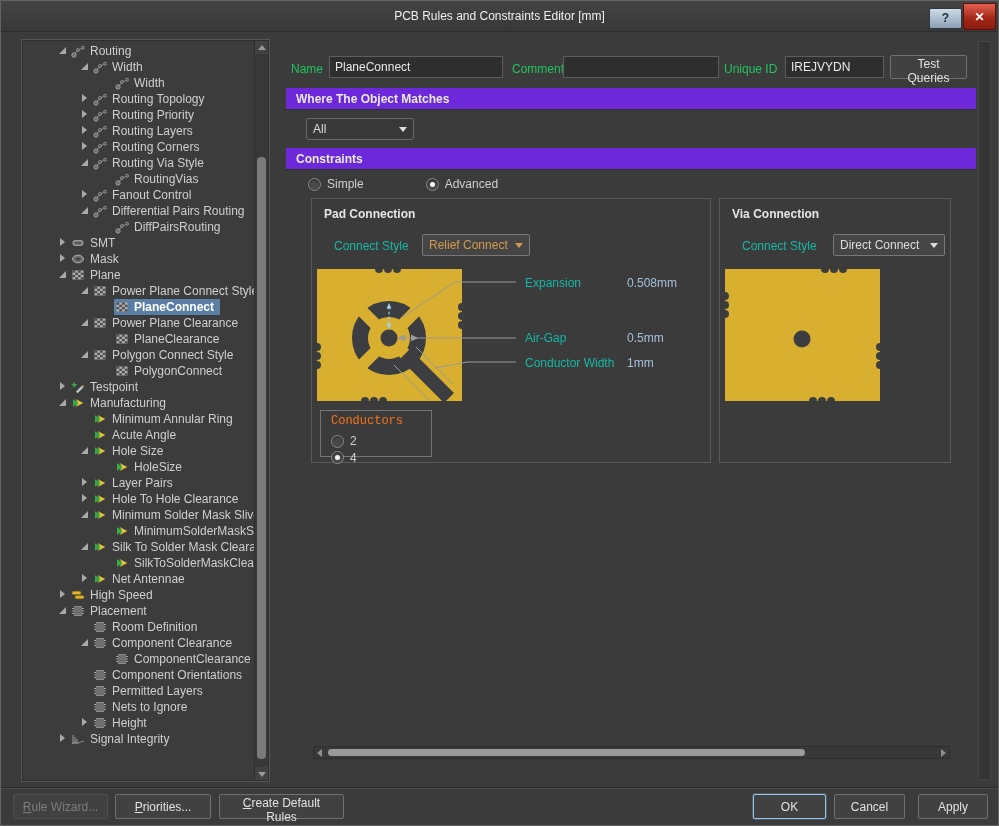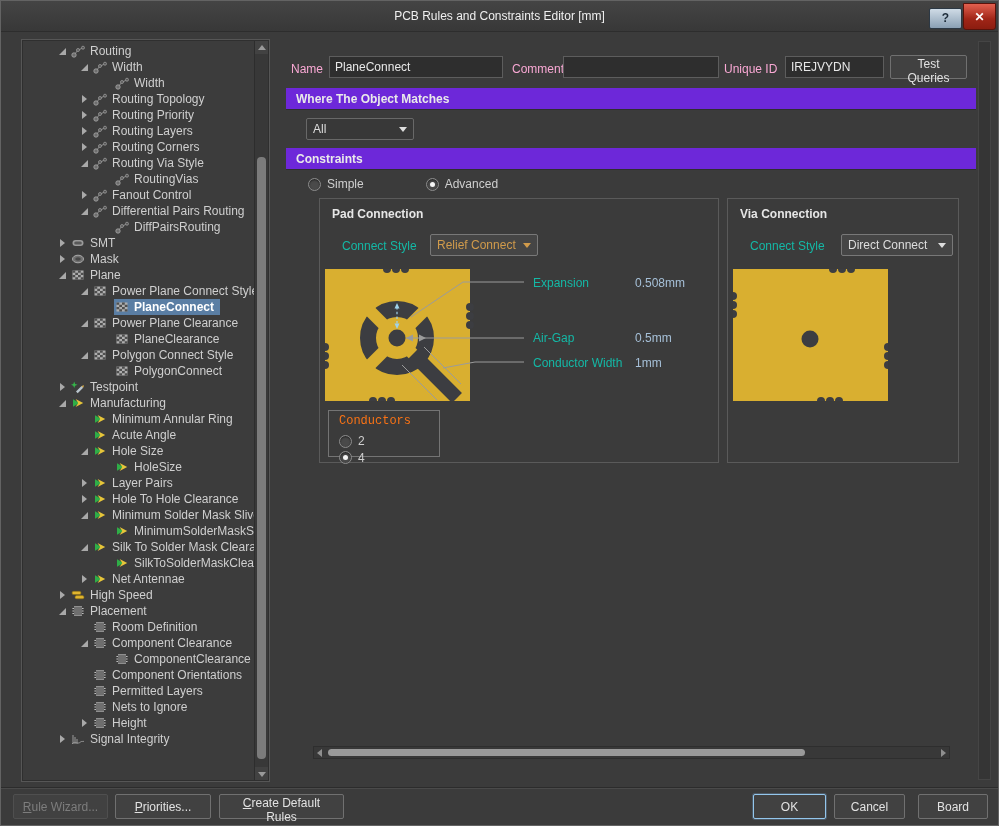--- a/index.html
+++ b/index.html
@@ -14,21 +14,21 @@
     background:linear-gradient(#cfdbe6,#8aa0b4);border:1px solid #2c3844;border-radius:2px;
     color:#1d2c3a;font-weight:bold;text-align:center;line-height:18px;cursor:default;}
   .closebtn{position:absolute;left:962px;top:2px;width:31px;height:25px;
     background:linear-gradient(#e2604f,#a02517 60%,#8c1d10);border:1px solid #5a120a;border-radius:0 0 3px 3px;
     color:#fff;font-weight:bold;text-align:center;line-height:26px;}
   .closebtn .pin{position:absolute;left:0;right:0;top:-6px;font-size:10px;color:#fff;line-height:10px;}
   
   .treepanel{position:absolute;left:20px;top:38px;width:249px;height:743px;
     background:#3c3c3c;border:1px solid #565656;box-shadow:inset 0 0 0 1px #2f2f2f;box-sizing:border-box;overflow:hidden;}
   .treelist{position:absolute;left:2px;top:3px;right:15px;bottom:2px;overflow:hidden;}
-  .trow{display:flex;align-items:center;height:16px;white-space:nowrap;cursor:default;}
+  .trow{display:flex;align-items:flex-start;height:16px;white-space:nowrap;cursor:default;}
   .trow.lvl1{padding-left:32px;} .trow.lvl2{padding-left:54px;} .trow.lvl3{padding-left:76px;}
   .tgl{width:14px;height:14px;position:relative;flex:0 0 14px;}
   .tgl.collapsed::before{content:"";position:absolute;left:4px;top:3px;
     border-left:5px solid #a9a9a9;border-top:4px solid transparent;border-bottom:4px solid transparent;}
   .tgl.expanded::before{content:"";position:absolute;left:3px;top:4px;
     border-bottom:7px solid #a9a9a9;border-left:7px solid transparent;}
   .twrap{display:inline-flex;align-items:center;height:16px;padding:0 6px 0 1px;}
   .ticon{width:16px;height:14px;flex:0 0 16px;margin-right:3px;}
   .ticon svg{width:14px;height:14px;display:block;}
   .tlabel{color:#cfcfcf;}
@@ -37,40 +37,40 @@
   
   .vsb{position:absolute;right:1px;top:1px;width:13px;bottom:1px;background:#383838;border-left:1px solid #2d2d2d;}
   .sbarrow{position:absolute;left:0;width:13px;height:13px;background:#424242;}
   .sbarrow.up::before{content:"";position:absolute;left:3px;top:4px;
     border-bottom:5px solid #9a9a9a;border-left:4px solid transparent;border-right:4px solid transparent;}
   .sbarrow.down{bottom:0;}
   .sbarrow.down::before{content:"";position:absolute;left:3px;top:5px;
     border-top:5px solid #9a9a9a;border-left:4px solid transparent;border-right:4px solid transparent;}
   .vthumb{position:absolute;left:2px;width:9px;background:#7b7b7b;border-radius:4px;}
   
-  .lbl{position:absolute;color:#f9a8d4;}
+  .lbl{position:absolute;color:#22c55e;}
   .tb{position:absolute;height:22px;background:#2e2e2e;border:1px solid #5d5d5d;box-sizing:border-box;
     color:#e8e8e8;font-family:inherit;font-size:12px;padding:0 5px;outline:none;}
   .btn{position:absolute;background:#414141;border:1px solid #707070;border-radius:2px;color:#e2e2e2;
     font-family:inherit;font-size:12px;cursor:default;}
   .btn.dis{color:#7d7d7d;border-color:#4f4f4f;}
   .btn.focus{border-color:#93c6ec;box-shadow:0 0 0 1px rgba(130,185,235,.25);}
   .secbar{position:absolute;left:285px;width:690px;height:22px;background:#6d28d9;
     border-bottom:1px solid #2f2f2f;color:#eaeaea;font-weight:bold;line-height:22px;padding-left:10px;box-sizing:border-box;}
   .dd{position:absolute;height:22px;background:#454545;border:1px solid #787878;border-radius:2px;
     box-sizing:border-box;display:flex;align-items:center;padding:0 6px;color:#dddddd;}
   .dd .dd-arrow{margin-left:auto;width:0;height:0;border-left:4px solid transparent;
     border-right:4px solid transparent;border-top:5px solid currentColor;}
   .dd.dark{background:#383838;border-color:#686868;}
   .dd.amber{color:var(--modified_text);}
   .ritem{display:inline-flex;align-items:center;margin-right:62px;}
   .rb{width:11px;height:11px;border-radius:50%;background:#4a4a4a;border:1px solid #8b8b8b;
     box-shadow:inset 0 1px 2px #222;margin-right:6px;position:relative;}
   .rb.on::after{content:"";position:absolute;left:3px;top:3px;width:5px;height:5px;border-radius:50%;background:#f5f5f5;}
-  .panel{position:absolute;border:1px solid #5a5a5a;box-sizing:border-box;margin-left:8px;}
+  .panel{position:absolute;border:1px solid #5a5a5a;box-sizing:border-box;}
   .ptitle{position:absolute;left:12px;top:8px;font-weight:bold;color:#e6e6e6;}
   .plabel{position:absolute;color:#14b8a6;}
   .val{position:absolute;color:var(--value_text);}
   .gbox{position:absolute;border:1px solid #747474;box-sizing:border-box;}
   .gbox .gtitle{position:absolute;left:10px;top:3px;color:#f97316;font-family:Liberation Mono, monospace;}
   
   .hsb{position:absolute;left:312px;top:745px;width:637px;height:13px;background:#383838;border:1px solid #2e2e2e;box-sizing:border-box;}
   .hsb .arr{position:absolute;top:0;width:12px;height:11px;}
   .hsb .arr.left::before{content:"";position:absolute;left:3px;top:2px;
     border-right:5px solid #8f8f8f;border-top:4px solid transparent;border-bottom:4px solid transparent;}
@@ -953,15 +953,15 @@
     <span class="hthumb"></span>
   </div>
   <div class="vtrack"></div>
 
   <div class="footer-sep"></div>
   <button class="btn dis" style="left:12px;top:793px;width:95px;height:25px;"><u>R</u>ule Wizard...</button>
   <button class="btn" style="left:114px;top:793px;width:96px;height:25px;"><u>P</u>riorities...</button>
   <button class="btn" style="left:218px;top:793px;width:125px;height:25px;"><u>C</u>reate Default Rules</button>
   <button class="btn focus" style="left:752px;top:793px;width:73px;height:25px;">OK</button>
   <button class="btn" style="left:833px;top:793px;width:71px;height:25px;">Cancel</button>
-  <button class="btn" style="left:917px;top:793px;width:70px;height:25px;">Board</button>
+  <button class="btn" style="left:917px;top:793px;width:70px;height:25px;">Apply</button>
 
 </div>
 
 </body></html>

